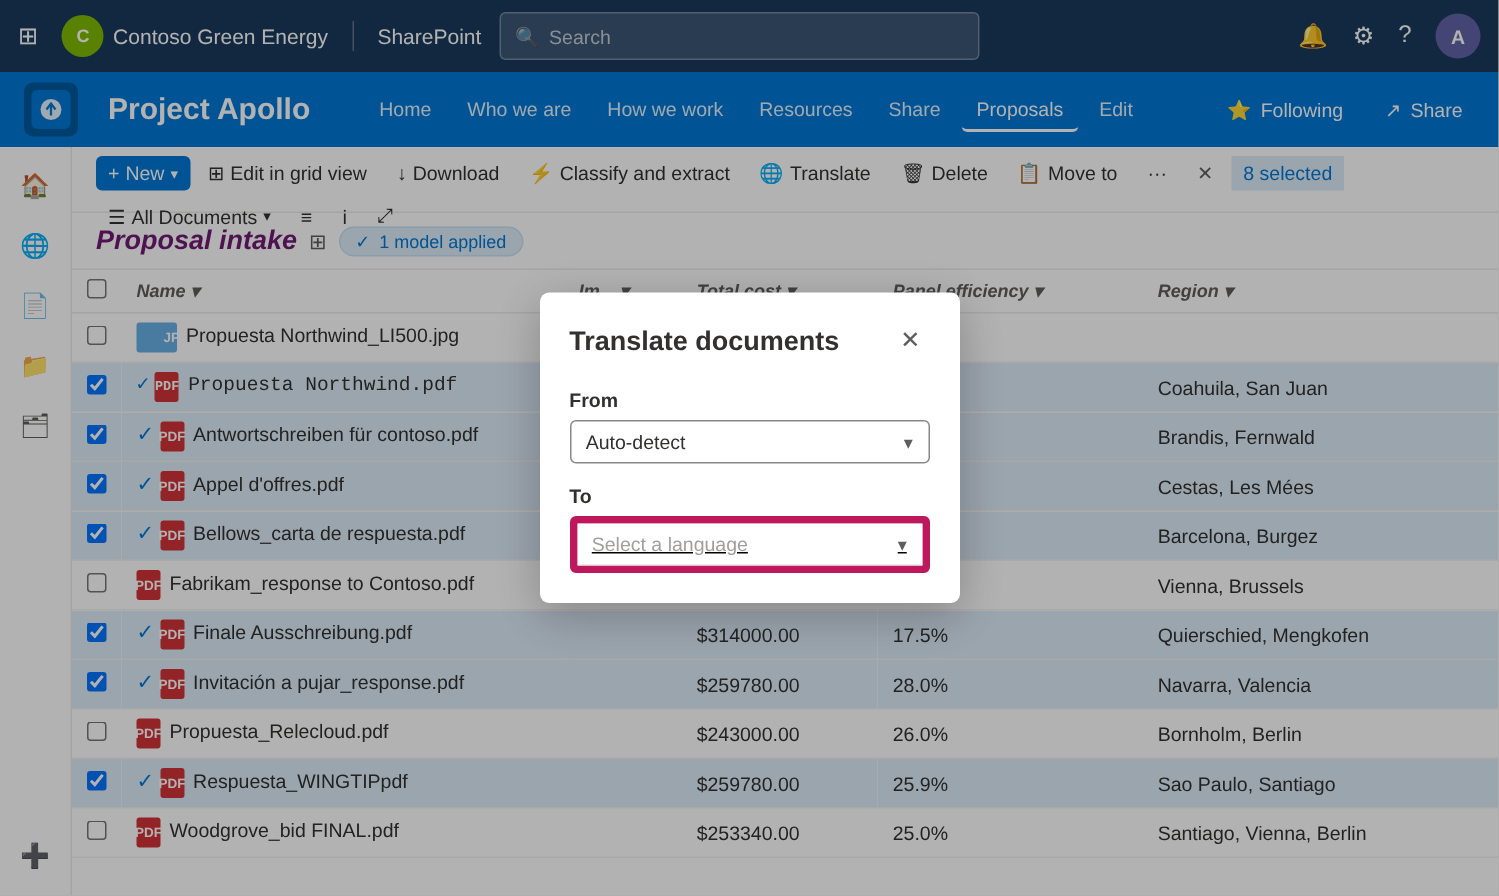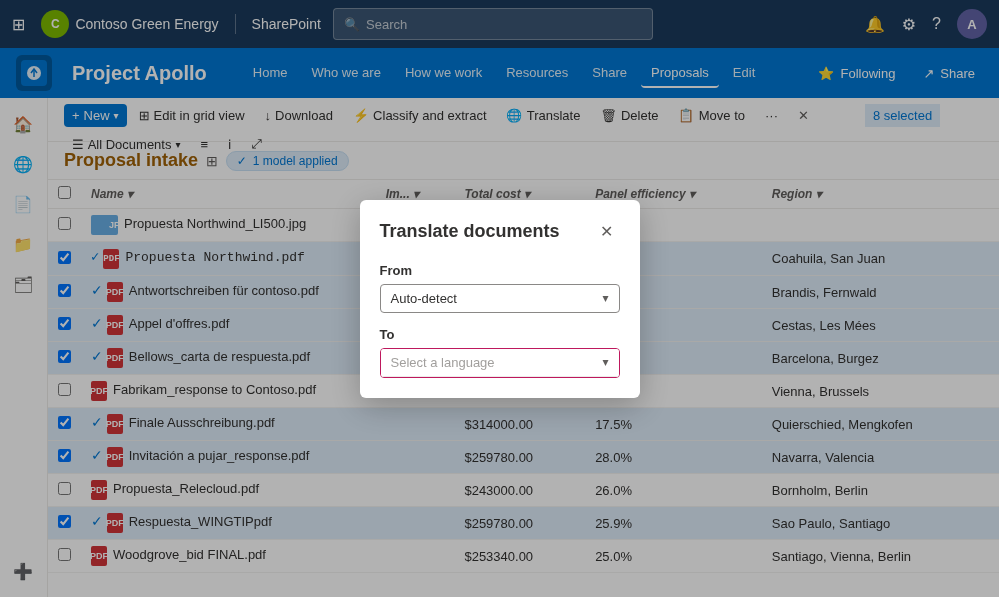--- a/index.html
+++ b/index.html
@@ -41,27 +41,27 @@
     .sidebar-icon { width: 36px; height: 36px; display: flex; align-items: center; justify-content: center; color: #605e5c; font-size: 16px; cursor: pointer; border-radius: 4px; }
     .sidebar-icon.add { margin-top: auto; margin-bottom: 8px; color: #0078d4; }
 
     
     .main-content { flex: 1; background: white; overflow: hidden; }
 
     
     .toolbar { display: flex; align-items: center; padding: 6px 16px; border-bottom: 1px solid #edebe9; gap: 4px; flex-wrap: wrap; height: 44px; }
     .toolbar-btn { display: flex; align-items: center; gap: 4px; padding: 4px 8px; border-radius: 4px; cursor: pointer; font-size: 13px; color: #323130; border: none; background: none; }
     .toolbar-btn.primary { background: #0078d4; color: white; border-radius: 4px; }
-    .selected-badge { display: flex; align-items: center; gap: 4px; padding: 4px 8px; background: #deecf9; border-radius: 0; color: #0078d4; font-size: 13px; font-weight: 500; margin-left: 44px; }
+    .selected-badge { display: flex; align-items: center; gap: 4px; padding: 4px 8px; background: #deecf9; border-radius: 0; color: #0078d4; font-size: 13px; font-weight: 500; }
     .toolbar-spacer { flex: 1; }
     .all-docs-btn { display: flex; align-items: center; gap: 4px; padding: 4px 8px; font-size: 13px; color: #323130; cursor: pointer; border: none; background: none; }
 
     
     .doc-header { padding: 8px 16px; display: flex; align-items: center; gap: 8px; border-bottom: 1px solid #edebe9; }
-    .doc-header-title { font-size: 18px; font-weight: 600; color: #a16207; }
+    .doc-header-title { font-size: 18px; font-weight: 600; color: #701a75; font-style: italic; }
     .model-badge { display: flex; align-items: center; gap: 6px; background: #deecf9; border: 1px solid #c7e0f4; border-radius: 16px; padding: 2px 10px; font-size: 12px; color: #0078d4; cursor: pointer; }
 
     
     .doc-table { width: 100%; border-collapse: collapse; }
     .doc-table th { text-align: left; padding: 6px 10px; font-size: 12px; font-weight: 600; color: #605e5c; border-bottom: 1px solid #edebe9; white-space: nowrap; }
     .doc-table td { padding: 6px 10px; font-size: 13px; color: #323130; border-bottom: 1px solid #f3f2f1; white-space: nowrap; overflow: hidden; text-overflow: ellipsis; }
     .doc-table tr.selected { background: #deecf9; }
     .file-icon { display: inline-flex; align-items: center; justify-content: center; width: 16px; height: 20px; margin-right: 6px; border-radius: 2px; font-size: 9px; font-weight: bold; color: white; }
     .file-icon.jpg { background: #69afe5; padding-left: 27px; }
     .file-icon.pdf { background: #d13438; }
@@ -79,21 +79,21 @@
     }
     .modal-header { display: flex; align-items: center; justify-content: space-between; margin-bottom: 20px; }
     .modal-title { font-size: 18px; font-weight: 600; color: #323130; }
     .modal-close { background: none; border: none; font-size: 16px; color: #605e5c; cursor: pointer; padding: 2px 6px; border-radius: 4px; }
     .modal-subtitle { font-size: 12px; color: #605e5c; margin-bottom: 16px; line-height: 1.4; }
     .modal-label { font-size: 13px; font-weight: 600; color: #323130; margin-bottom: 6px; }
     .modal-select-display { display: flex; align-items: center; justify-content: space-between; border: 1px solid #8a8886; border-radius: 4px; padding: 6px 10px; font-size: 13px; color: #323130; margin-bottom: 14px; cursor: pointer; background: white; }
     .modal-select-display .chevron { color: #605e5c; font-size: 12px; }
 
     
-    .lang-dropdown { border: 1px solid #be185d; border-radius: 4px; overflow: hidden; }
+    .lang-dropdown { border: 5px solid #be185d; border-radius: 4px; overflow: hidden; text-decoration: underline; }
     .lang-dropdown-header { display: flex; align-items: center; justify-content: space-between; padding: 6px 10px; font-size: 13px; color: #a19f9d; background: white; cursor: pointer; border-bottom: 1px solid #edebe9; }
     .lang-list { max-height: 160px; overflow-y: auto; background: white; }
     .lang-item { padding: 7px 12px; font-size: 13px; color: #323130; cursor: pointer; display: flex; align-items: center; }
     .lang-item.highlighted { background: #f3f2f1; }
     .lang-item.hovered { background: #edebe9; }
     .cursor-indicator { margin-left: 8px; color: #605e5c; font-size: 14px; }
 
     .table-container { overflow: auto; max-height: calc(597px - 98px - 44px - 44px); }
   </style>
 </head>

